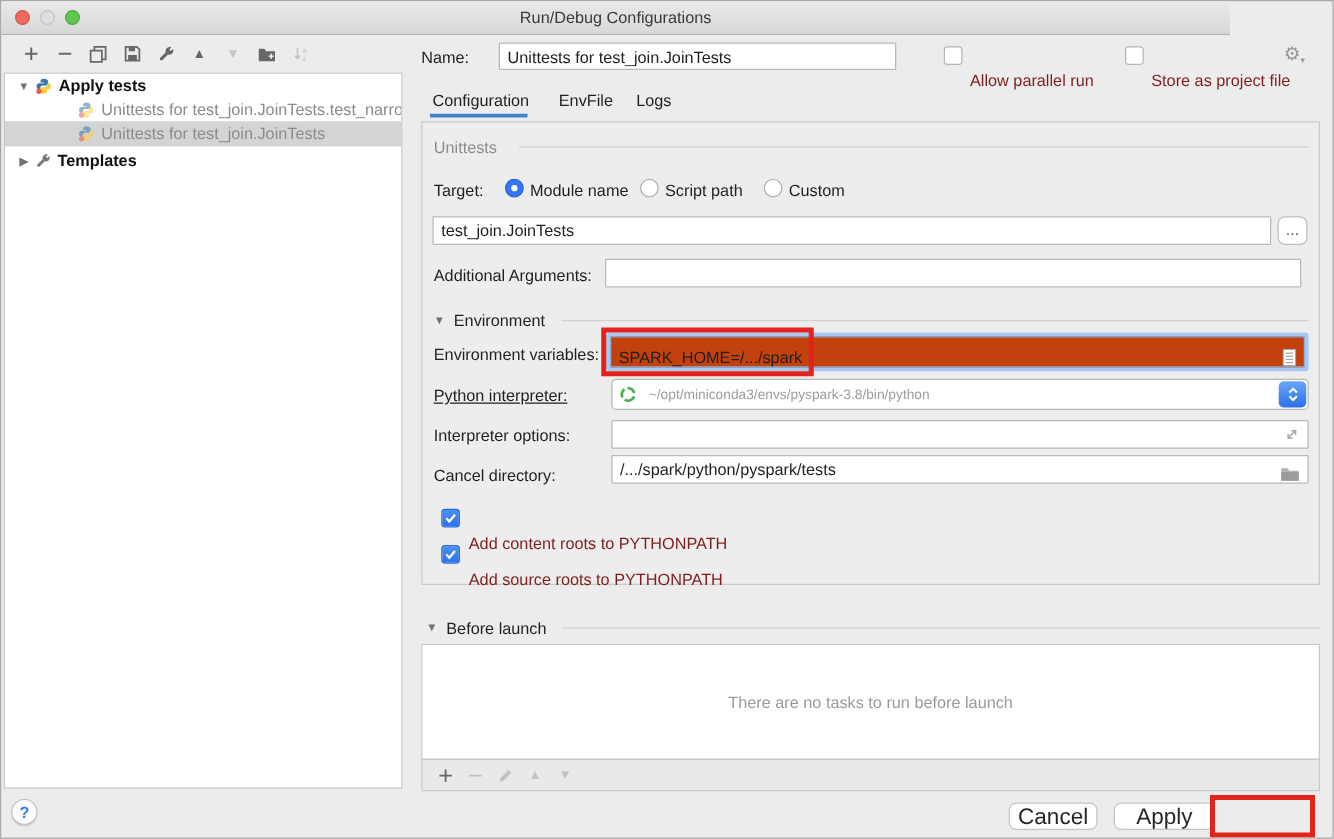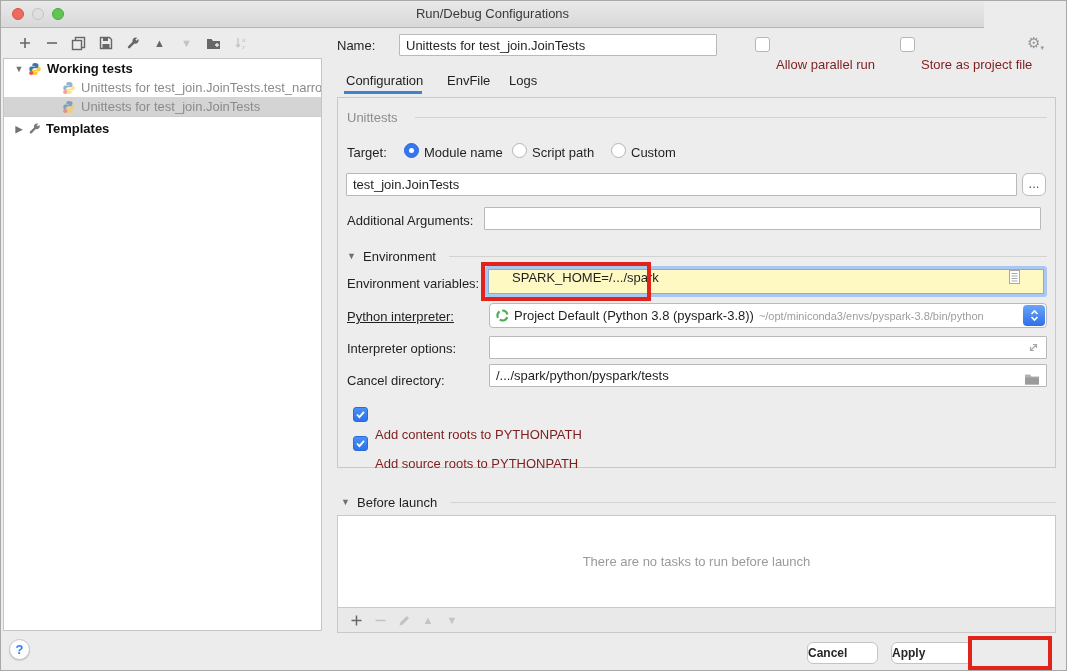--- a/index.html
+++ b/index.html
@@ -71,22 +71,22 @@
   .radio-on { background:#3577f2; border:1px solid #2a66d9; display:flex; align-items:center; justify-content:center; }
   .radio-on i { width:5px; height:5px; border-radius:50%; background:#fff; }
   .radio-off { background:#fff; border:1px solid #b4b4b4; }
 
   .browse-btn { left:1021px; top:172px; width:24px; height:23px; background:#fff;
     border:1px solid #bdbdbd; border-radius:6px; color:#555; text-align:center; line-height:19px; font-size:13px; }
 
   
   .env-focus { left:484px; top:265px; width:562px; height:31px;
     border:3px solid #a9c8f1; border-radius:3px; background:#a9c8f1; }
-  .env-inner { width:100%; height:100%; background:#fef9c3; border:1px solid #84aede;
-    display:flex; align-items:flex-start; padding:0 23px; }
+  .env-inner { width:100%; height:100%; background:#c2410c; border:1px solid #84aede;
+    display:flex; align-items:flex-end; padding:0 6px; }
   .env-inner span { flex:1; }
 
   
   .combo { left:488px; top:302px; width:558px; height:25px; background:#fff;
     border:1px solid #b9b9b9; border-radius:4px; display:flex; align-items:center; padding:0 26px 0 6px; overflow:hidden; white-space:nowrap; }
   .combo .path { color:#9d9d9d; font-size:11px; margin-left:5px; }
   .combo-btn { position:absolute; right:1px; top:1px; width:22px; height:21px; border-radius:4px;
     background:linear-gradient(#6aa6f8,#2d6fe9); display:flex; align-items:center; justify-content:center; }
 
   .field-icon-right { position:absolute; display:flex; }
@@ -95,21 +95,21 @@
 
   
   .tasks-panel { left:336px; top:514px; width:719px; height:93px; background:#fff;
     border:1px solid #c9c9c9; display:flex; align-items:center; justify-content:center; }
   .tasks-empty { color:#9a9a9a; }
   .tasks-toolbar { left:336px; top:606px; width:719px; height:26px; background:#e9e9e9;
     border:1px solid #c9c9c9; display:flex; align-items:center; padding-left:6px; }
   .tasks-toolbar .ltb-icon { width:24px; }
 
   
-  .btn { position:absolute; height:22px; border-radius:6px; text-align:left; line-height:20px; font-size:12px;font-weight:bold; }
+  .btn { position:absolute; height:22px; border-radius:6px; text-align:center; line-height:20px; font-size:18px; }
   .btn-plain { background:#fff; border:1px solid #c4c4c4; color:#262626; }
   .btn-primary { background:linear-gradient(#5a9bf8,#2e73ea); border:1px solid #2b6bdc; color:#fff;margin-top:46px; }
   .btn-cancel { left:806px; top:641px; width:71px; }
   .btn-apply  { left:890px; top:641px; width:81px; }
   .btn-ok     { left:973px; top:641px; width:72px; }
 
   
   .red-box { position:absolute; border:4px solid #e1231b; pointer-events:none; z-index:50; }
   .red-env { left:480px; top:261px; width:170px; height:39px; }
   .red-ok  { left:967px; top:635px; width:84px; height:34px; }
@@ -173,21 +173,21 @@
 <div class="abs tree-panel">
   <div class="tree-row row-bold">
     <span class="twisty">▼</span>
     <span class="ticon">
       <svg width="14" height="14" viewBox="0 0 14 14">
           <path d="M7 1C5 1 4.4 1.9 4.4 2.8V4h2.7v.5H3.3C2.2 4.5 1.3 5.2 1.3 7s.9 2.5 1.9 2.5h1V8.2c0-1 .9-1.9 2-1.9h2.7c.9 0 1.6-.7 1.6-1.6V2.8C10.5 1.9 9 1 7 1z" fill="#3b77a8"></path>
           <path d="M7 13c2 0 2.6-.9 2.6-1.8V10H6.9v-.5h3.8c1.1 0 2-.7 2-2.5s-.9-2.5-1.9-2.5h-1v1.3c0 1-.9 1.9-2 1.9H5.1c-.9 0-1.6.7-1.6 1.6v1.9C3.5 12.1 5 13 7 13z" fill="#ffca38"></path>
           <circle cx="3.2" cy="11" r="2.1" fill="#e8554d"></circle>
         </svg>
     </span>
-    <span>Working tests</span>
+    <span>Apply tests</span>
   </div>
   <div class="tree-row row-child">
     <span class="ticon">
       <svg width="14" height="14" viewBox="0 0 14 14">
           <path d="M7 1C5 1 4.4 1.9 4.4 2.8V4h2.7v.5H3.3C2.2 4.5 1.3 5.2 1.3 7s.9 2.5 1.9 2.5h1V8.2c0-1 .9-1.9 2-1.9h2.7c.9 0 1.6-.7 1.6-1.6V2.8C10.5 1.9 9 1 7 1z" fill="#3b77a8"></path>
           <path d="M7 13c2 0 2.6-.9 2.6-1.8V10H6.9v-.5h3.8c1.1 0 2-.7 2-2.5s-.9-2.5-1.9-2.5h-1v1.3c0 1-.9 1.9-2 1.9H5.1c-.9 0-1.6.7-1.6 1.6v1.9C3.5 12.1 5 13 7 13z" fill="#ffca38"></path>
           <circle cx="3.2" cy="11" r="2.1" fill="#e8554d"></circle>
         </svg>
     </span>
     <span>Unittests for test_join.JoinTests.test_narrow</span>
@@ -263,21 +263,20 @@
         <path d="M2.5 3.5h6M2.5 6h6M2.5 8.5h6M2.5 11h6" stroke="#a8a8a8"></path>
       </svg>
   </div>
 </div>
 
 <span class="lbl" style="left:346px; top:308px;text-decoration:underline;">Python interpreter:</span>
 <div class="abs combo">
   <svg width="13" height="13" viewBox="0 0 13 13" style="margin-right:5px; flex:none;">
       <circle cx="6.5" cy="6.5" r="5" fill="none" stroke="#4caf50" stroke-width="2.2" stroke-dasharray="7 2.6" transform="rotate(40 6.5 6.5)"></circle>
     </svg>
-  <span>Project Default (Python 3.8 (pyspark-3.8))</span>
   <span class="path">~/opt/miniconda3/envs/pyspark-3.8/bin/python</span>
   <span class="combo-btn">
     <svg width="9" height="13" viewBox="0 0 9 13">
         <path d="M1.5 5L4.5 2 7.5 5" stroke="#fff" stroke-width="1.6" fill="none"></path>
         <path d="M1.5 8L4.5 11 7.5 8" stroke="#fff" stroke-width="1.6" fill="none"></path>
       </svg>
   </span>
 </div>
 
 <span class="lbl" style="left:346px; top:340px;">Interpreter options:</span>

